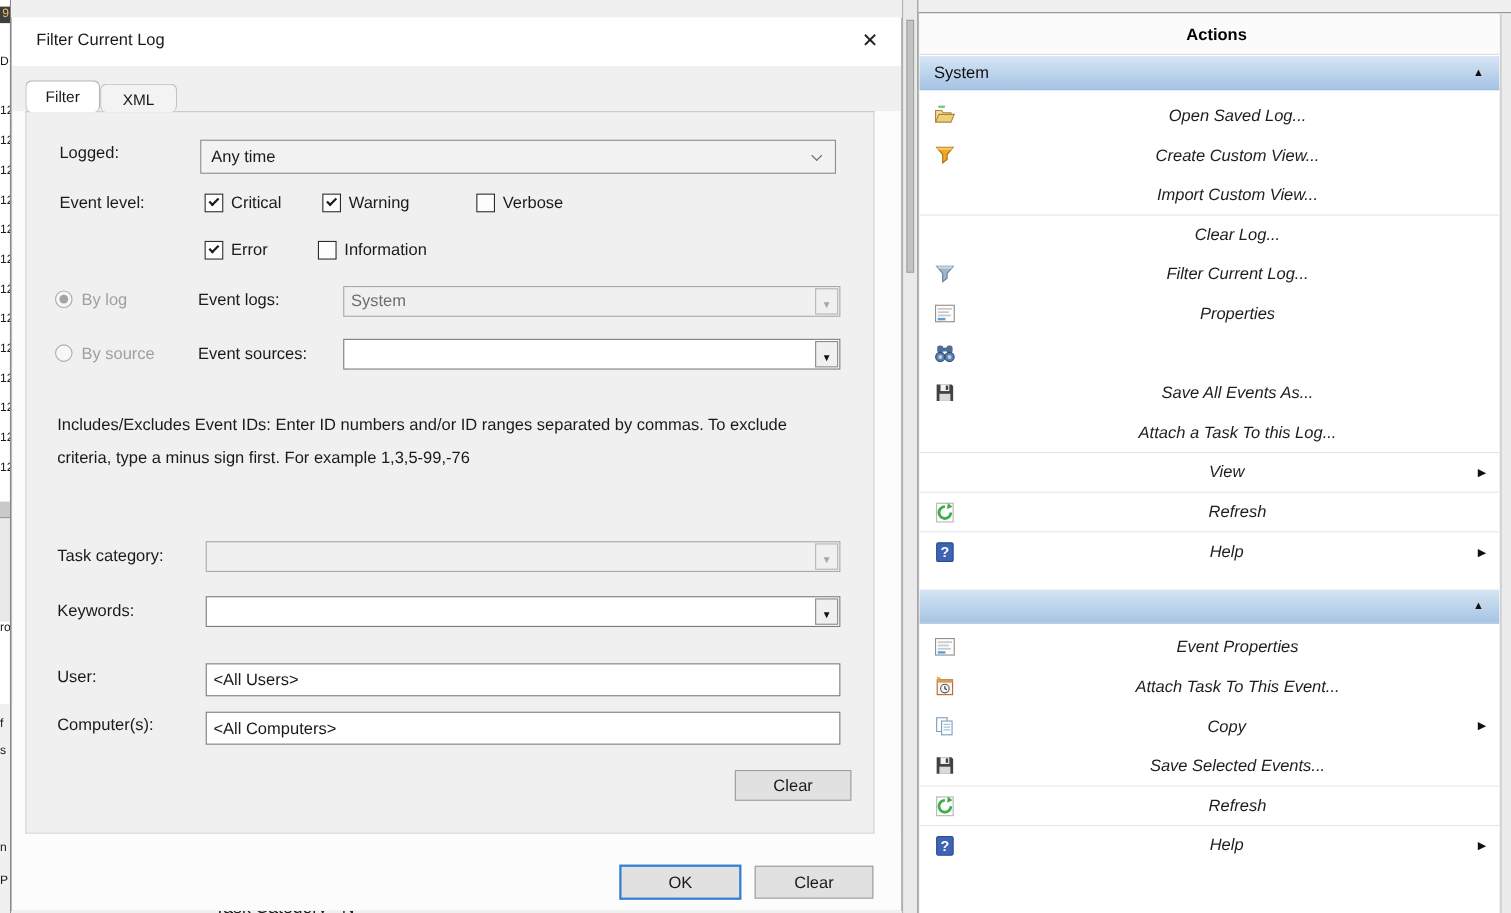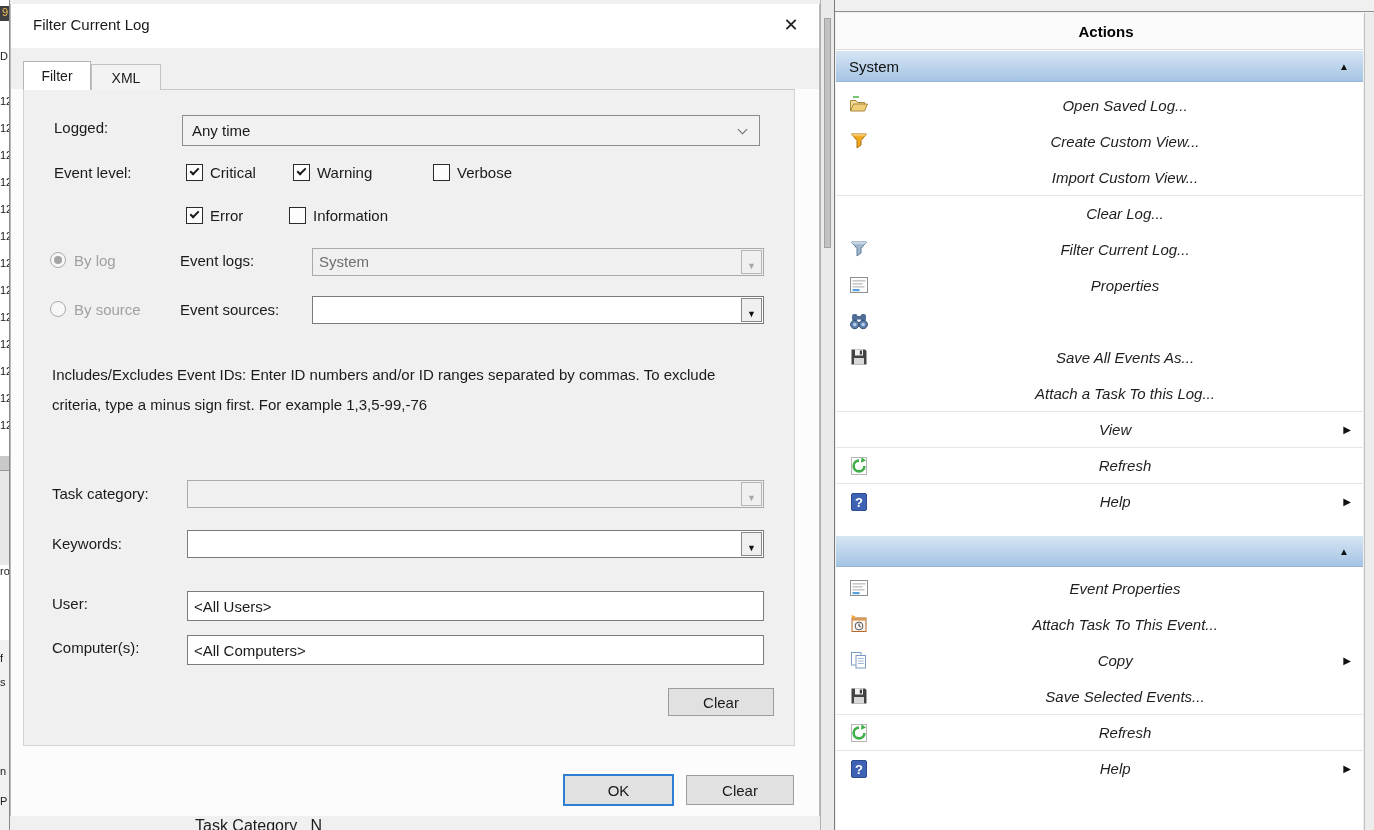--- a/index.html
+++ b/index.html
@@ -11,28 +11,28 @@
   .bg-sliver { position:absolute; left:0; top:0; width:10px; height:830px; background:#ffffff;
                border-right:1px solid #8a8a8a; overflow:hidden; font-size:11px; color:#1a1a1a; }
   .bg-sliver .frag { position:absolute; left:0; white-space:nowrap; }
   .frag-chip { background:#3f3f3f; color:#f0c060; width:10px; height:15px; padding-left:2px; }
   .sliver-hr { position:absolute; left:0; top:456px; width:10px; height:14px; background:#c9c9c9; }
   .sliver-gray { position:absolute; left:0; top:470px; width:10px; height:95px; background:#e8e8e8; border-top:1px solid #9a9a9a; }
   .sliver-bottom { position:absolute; left:0; top:640px; width:10px; height:190px; background:#f0f0f0; }
   .bg-bottom-frag { position:absolute; left:195px; top:817px; font-size:16px; color:#1c1c1c; white-space:pre; }
 
   
-  .dialog { position:absolute; left:10px; top:4px; width:810px; height:812px; background:#fcfcfc;
+  .dialog { position:absolute; left:10px; top:16px; width:810px; height:812px; background:#fcfcfc;
             border:1px solid #b9b9b9; border-top:none; }
   .titlebar { position:absolute; left:0; top:0; width:100%; height:44px; background:#ffffff; }
   .dlg-title { position:absolute; left:22px; top:12px; font-size:15px; color:#1a1a1a; }
   .dlg-close { position:absolute; right:16px; top:9px; font-size:18px; font-weight:300; color:#222;
                width:24px; height:24px; text-align:center; line-height:24px; cursor:pointer; }
   .tabzone { position:absolute; left:0; top:44px; width:100%; height:41px; background:#f0f0f0; }
-  .tab { position:absolute; text-align:center; font-size:14px; color:#1a1a1a; z-index:2; }
+  .tab { position:absolute; text-align:center; font-size:14px; color:#1a1a1a; z-index:2;border-radius:6px; }
   .tab-active { left:12px; top:57px; width:68px; height:29px; line-height:29px; background:#ffffff;
                 border:1px solid #b5b5b5; border-bottom:none; }
   .tab-idle { left:80px; top:60px; width:70px; height:26px; line-height:26px; background:#f3f3f3;
               border:1px solid #c2c2c2; border-bottom:none; }
   .tabpage { position:absolute; left:12px; top:85px; width:772px; height:657px; background:#f0f0f0;
              border:1px solid #d4d4d4; border-top:1px solid #c9c9c9; }
 
   .lbl { position:absolute; font-size:15px; color:#1a1a1a; line-height:20px; white-space:nowrap; }
   .lbl-dis { color:#a0a0a0; }
 

